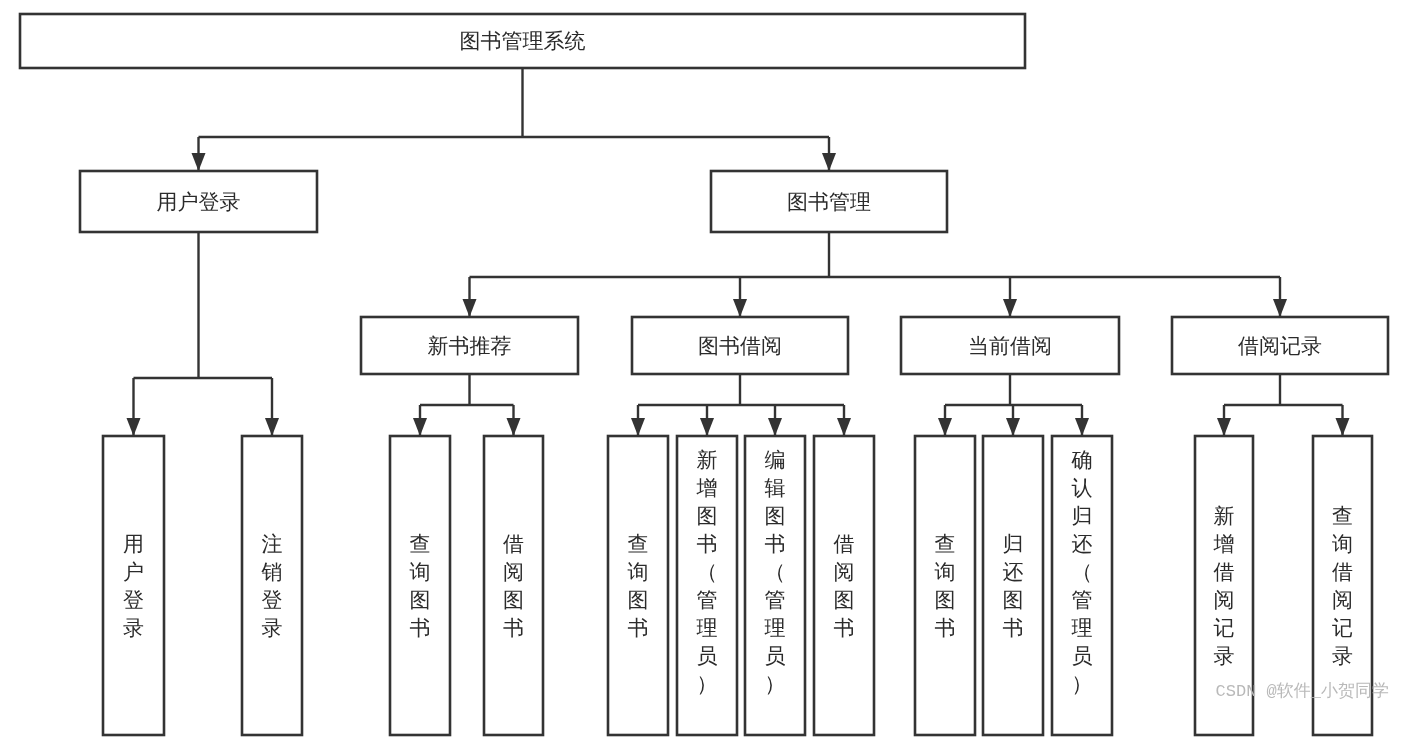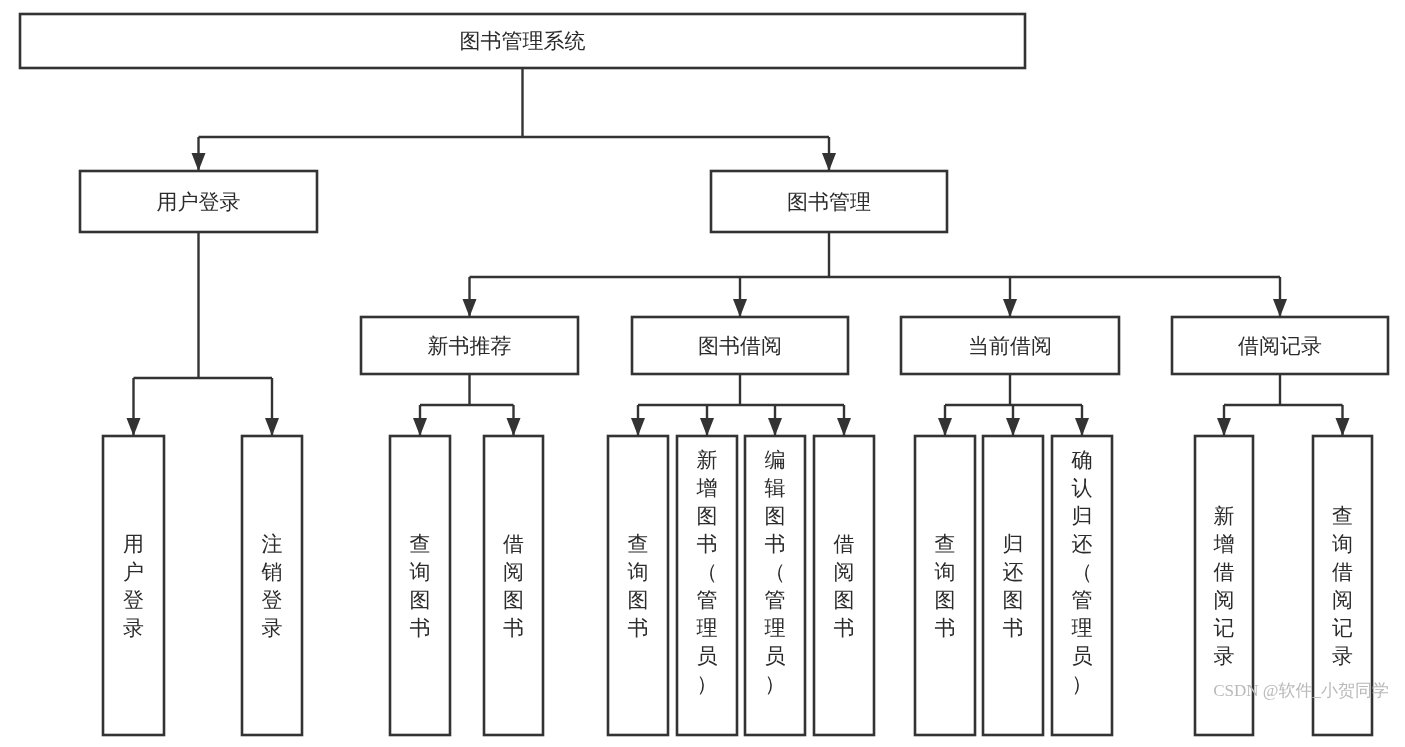--- a/index.html
+++ b/index.html
@@ -52,21 +52,21 @@
   .node-label-v {
     font-family: "DejaVu Sans", "Liberation Sans", sans-serif;
     font-size: 21px;
     fill: #2b2b2b;
     text-anchor: middle;
   }
   .watermark {
     position: absolute;
     right: 16px;
     bottom: 4px;
-    font-family: Liberation Serif, serif;
+    font-family: Liberation Mono, monospace;
     font-size: 17px;
     color: #b9b9b9;
     white-space: nowrap;
     user-select: none;
   }
 </style>
 </head>
 <body>
 
 <div id="diagram-root">

